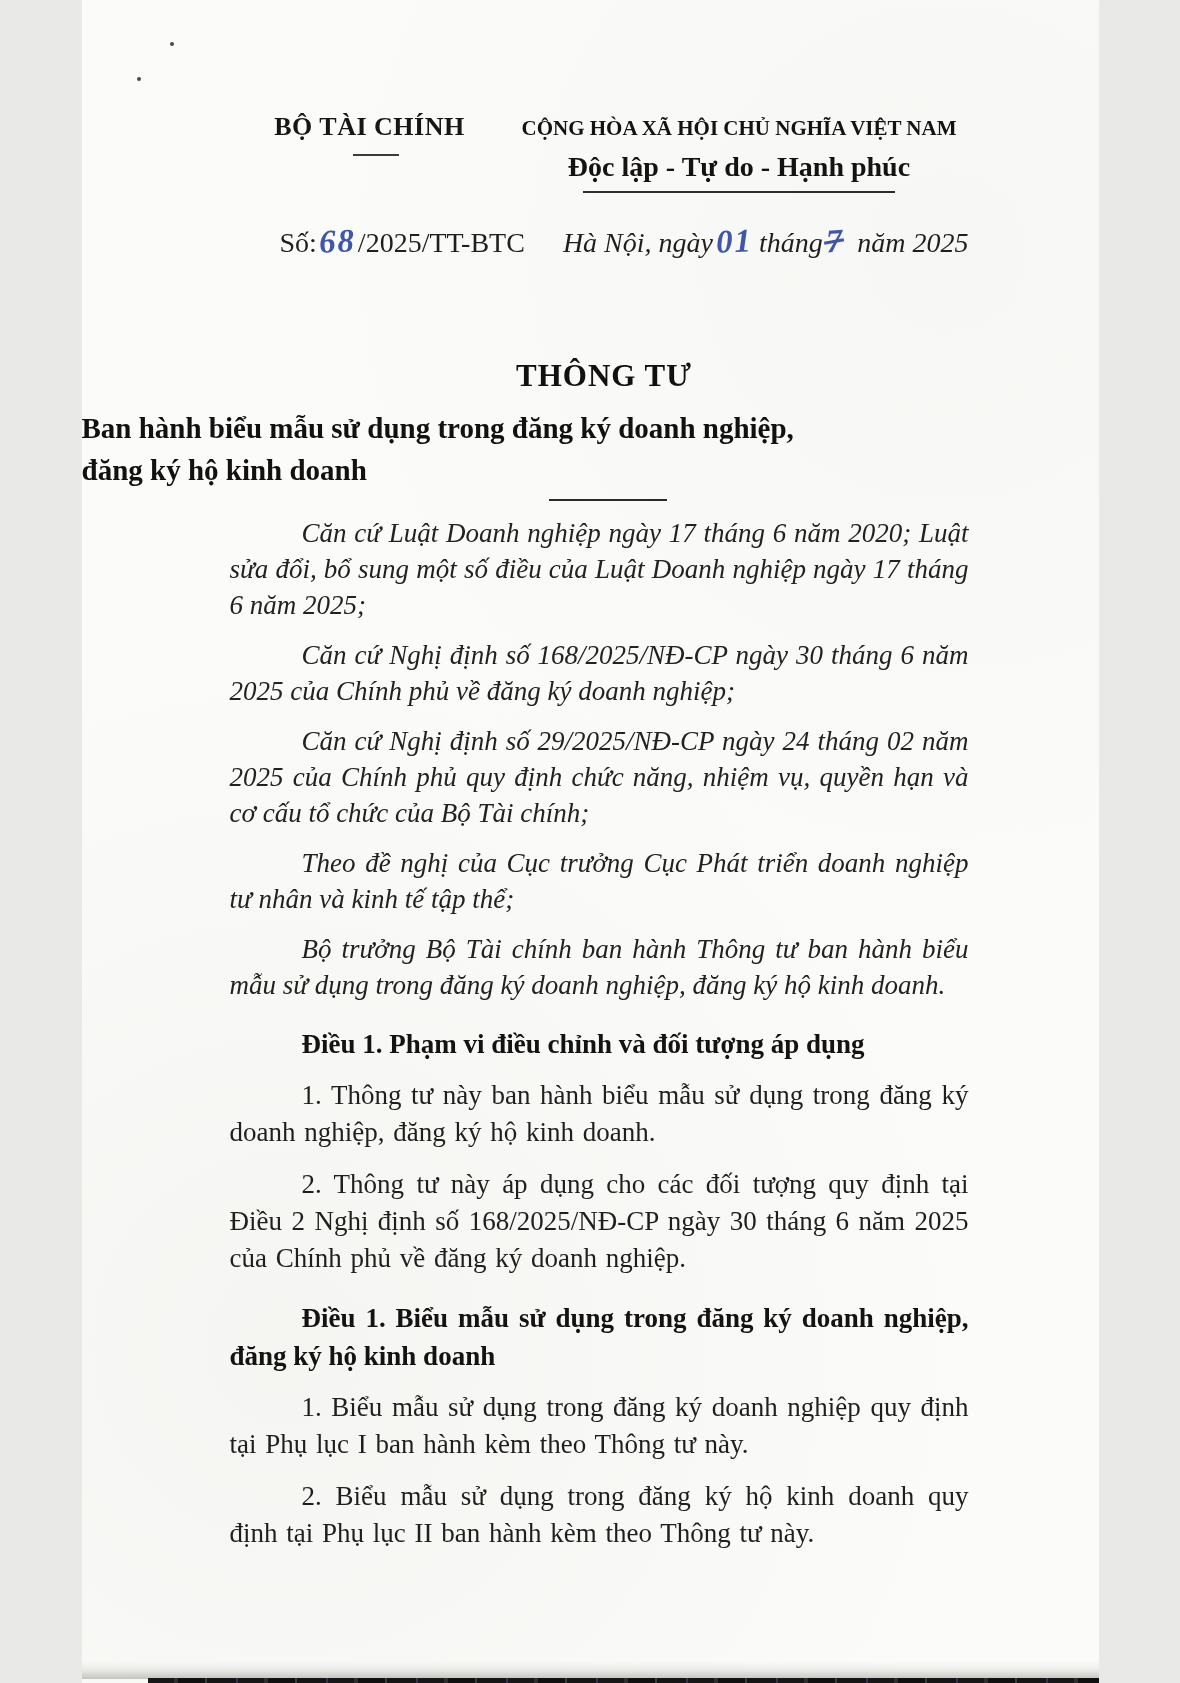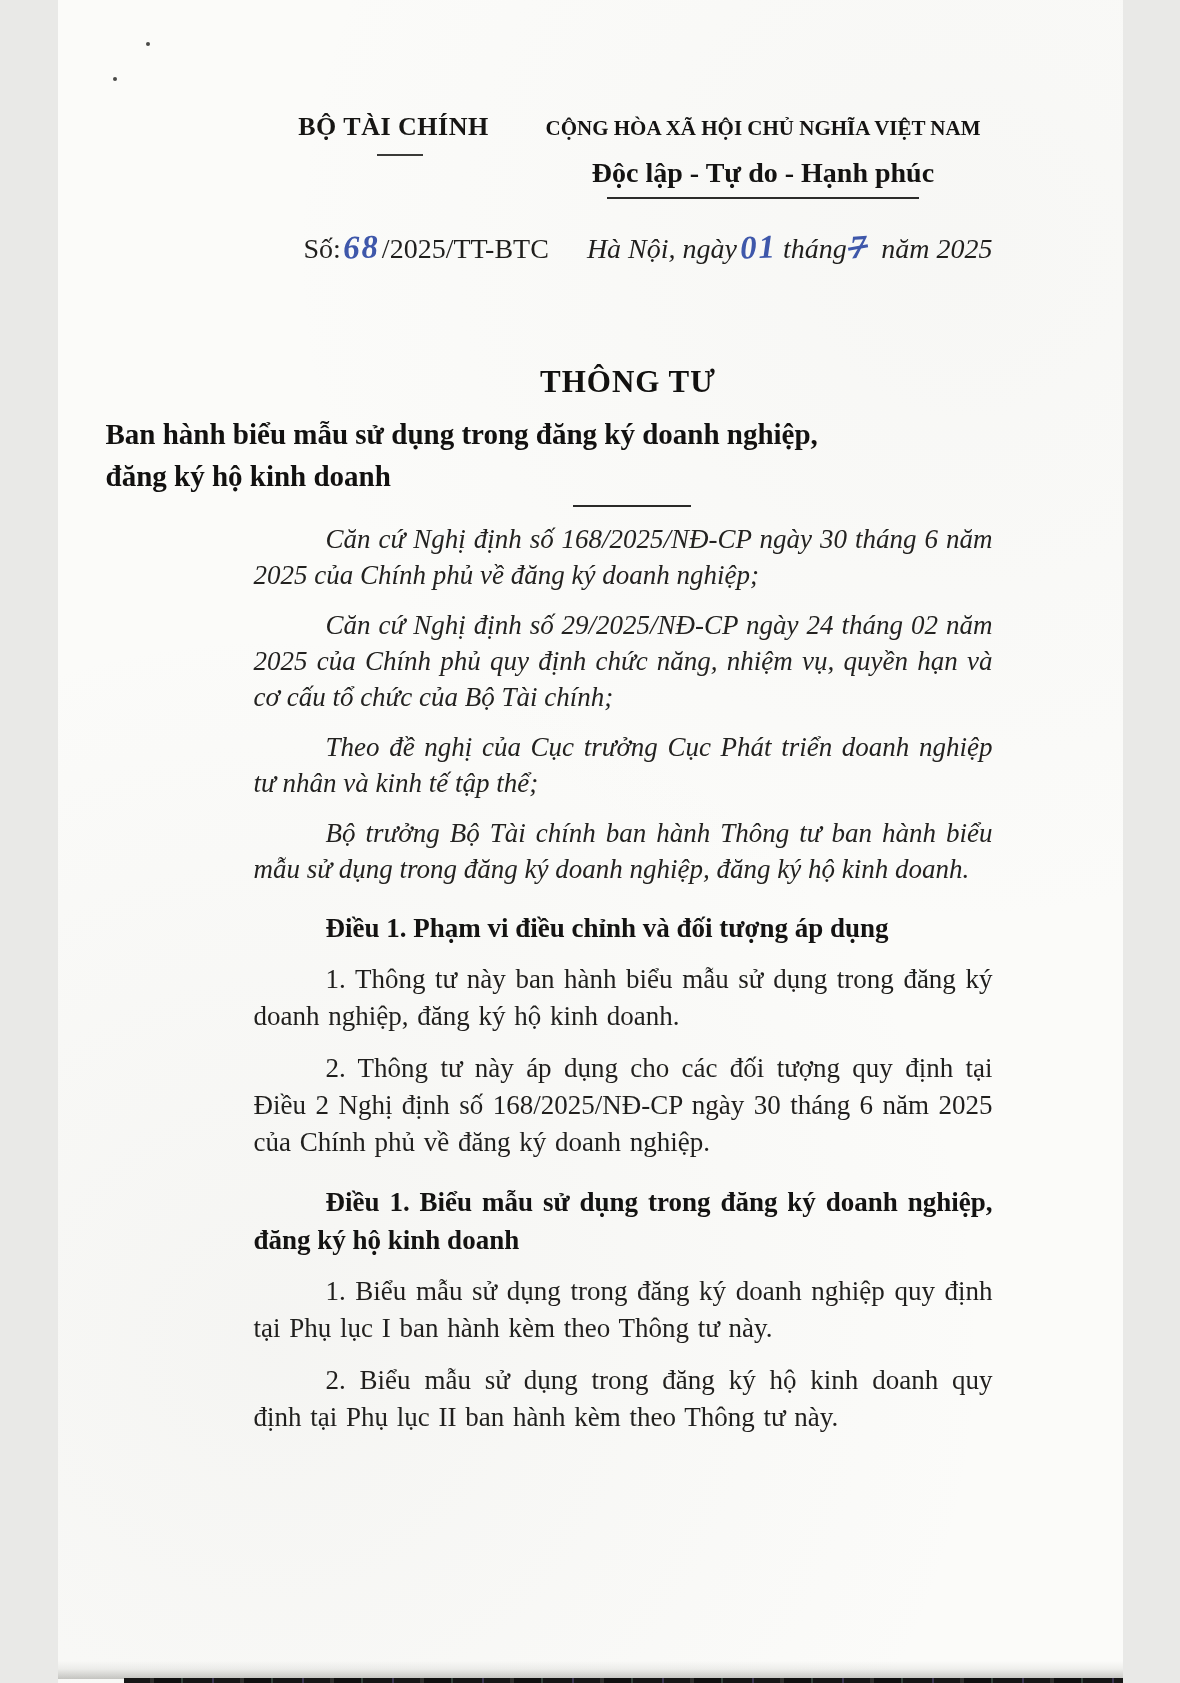--- a/index.html
+++ b/index.html
@@ -11,21 +11,20 @@
     position: relative;
     width: 1017px;
     height: 1683px;
     margin: 0 auto;
     background:
       radial-gradient(circle at 20% 80%, rgba(190,190,185,0.10), transparent 45%),
       radial-gradient(circle at 85% 15%, rgba(200,200,196,0.08), transparent 40%),
       #fbfbf9;
     color: #201f1d;
     overflow: hidden;
-    padding-left: 48px;
   }
   
   .speck { position: absolute; background: #4a4a48; border-radius: 50%; }
   .speck.s1 { left: 88px; top: 42px; width: 4px; height: 4px; }
   .speck.s2 { left: 55px; top: 77px; width: 4px; height: 4px; }
   .bottom-smudge {
     position: absolute; left: 0; right: 0; bottom: 4px; height: 18px;
     background: linear-gradient(to top, rgba(110,110,104,0.38), rgba(160,160,154,0.14) 55%, rgba(200,200,195,0) 100%);
   }
   .bottom-bar {
@@ -43,21 +42,21 @@
   .agency {
     font-weight: bold; font-size: 26px; line-height: 34px; color: #171614;
     letter-spacing: 0.5px; white-space: nowrap;
   }
   .rule-agency { width: 46px; border-top: 2px solid #3a3a38; margin: 10px auto 0 44%; }
   .republic {
     font-weight: bold; font-size: 21px; line-height: 36px; color: #141312;
     white-space: nowrap;
     text-align: center;
   }
-  .motto { font-weight: bold; font-size: 28px; line-height: 38px; margin-top: 8px; color: #141312; }
+  .motto { font-weight: bold; font-size: 28px; line-height: 38px; margin-top: 2px; color: #141312; }
   .rule-motto { width: 312px; border-top: 2.5px solid #2c2c2a; margin: 5px auto 0; }
 
   
   .docrow { display: flex; margin: 32px 130px 0 148px; align-items: baseline; }
   .docrow-left { width: 330px; padding-left: 50px; font-size: 28px; white-space: nowrap; }
   .docrow-right { flex: 1; text-align: center; font-size: 28px; white-space: nowrap; }
   .it { font-style: italic; }
   .hand {
     color: #3e57aa; font-style: italic; font-weight: bold;
     font-size: 33px; letter-spacing: 2px; line-height: 1;
@@ -131,20 +130,21 @@
   </div>
 
   <div class="doc-type">THÔNG TƯ</div>
   <div class="subject">
     <div>Ban hành biểu mẫu sử dụng trong đăng ký doanh nghiệp,</div>
     <div>đăng ký hộ kinh doanh</div>
   </div>
   <div class="title-sep"></div>
 
   <main class="content">
+    <p class="para">Căn cứ Luật Doanh nghiệp ngày 17 tháng 6 năm 2020; Luật sửa đổi, bổ sung một số điều của Luật Doanh nghiệp ngày 17 tháng 6 năm 2025;</p>
     <p class="para">Căn cứ Nghị định số 168/2025/NĐ-CP ngày 30 tháng 6 năm 2025 của Chính phủ về đăng ký doanh nghiệp;</p>
     <p class="para">Căn cứ Nghị định số 29/2025/NĐ-CP ngày 24 tháng 02 năm 2025 của Chính phủ quy định chức năng, nhiệm vụ, quyền hạn và cơ cấu tổ chức của Bộ Tài chính;</p>
     <p class="para">Theo đề nghị của Cục trưởng Cục Phát triển doanh nghiệp tư nhân và kinh tế tập thể;</p>
     <p class="para">Bộ trưởng Bộ Tài chính ban hành Thông tư ban hành biểu mẫu sử dụng trong đăng ký doanh nghiệp, đăng ký hộ kinh doanh.</p>
 
     <p class="article-heading">Điều 1. Phạm vi điều chỉnh và đối tượng áp dụng</p>
     <p class="clause">1. Thông tư này ban hành biểu mẫu sử dụng trong đăng ký doanh nghiệp, đăng ký hộ kinh doanh.</p>
     <p class="clause">2. Thông tư này áp dụng cho các đối tượng quy định tại Điều 2 Nghị định số 168/2025/NĐ-CP ngày 30 tháng 6 năm 2025 của Chính phủ về đăng ký doanh nghiệp.</p>
 
     <p class="article-heading">Điều 1. Biểu mẫu sử dụng trong đăng ký doanh nghiệp, đăng ký hộ kinh doanh</p>

